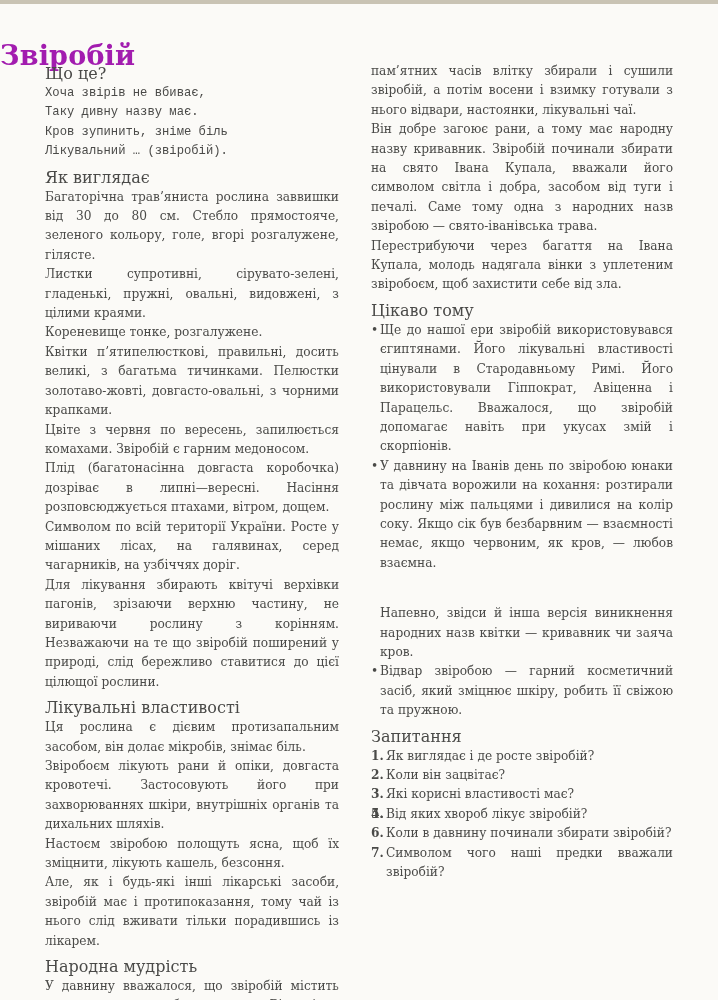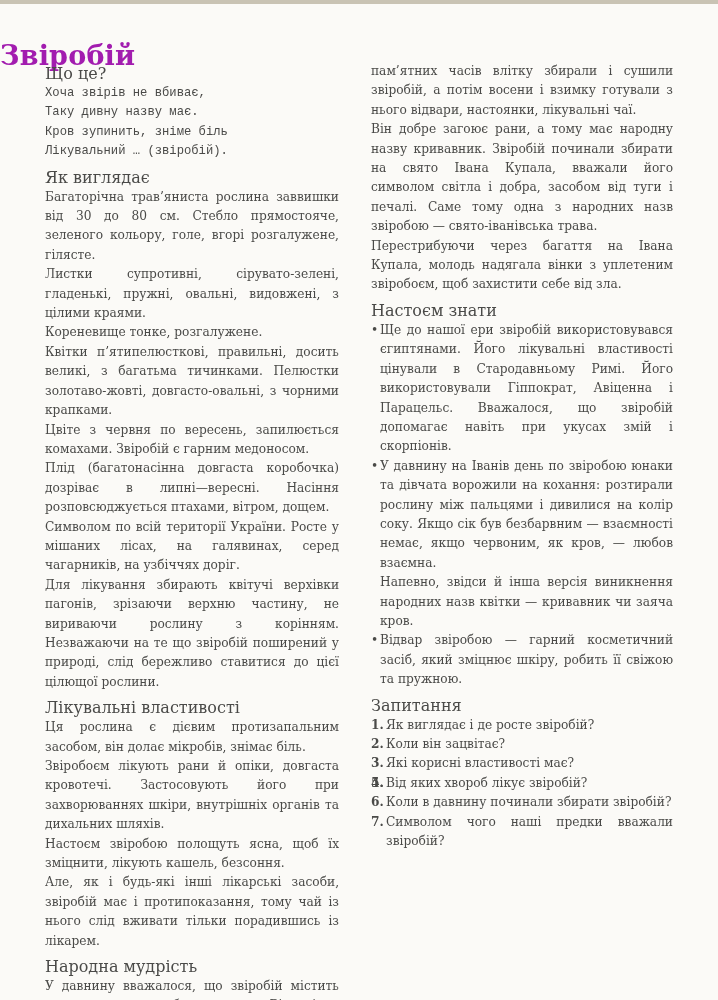--- a/index.html
+++ b/index.html
@@ -33,21 +33,21 @@
       color: #4a4a48; line-height: 20px;
     }
     .sec { margin-bottom: 6px; }
     p { margin: 0; }
     .poem p { text-align: left; font-family: Liberation Mono, monospace; }
     .bullets { margin: 0; padding: 0; list-style: none; }
     .bullets li { position: relative; padding-left: 9px; }
     .bullets li .dot {
       position: absolute; left: 0; top: 0;
     }
-    .bullets li p.indent { text-indent: 0; }
+    .bullets li p.indent { text-indent: 0; margin-top: 31px; }
     .questions { margin: 0; padding: 0; list-style: none; }
     .questions li { position: relative; padding-left: 15px; text-align: justify; }
     .questions li .num {
       position: absolute; left: 0; top: 0; font-weight: bold;
     }
   </style>
 </head>
 <body>
 
 <div class="top-edge"></div>
@@ -91,21 +91,21 @@
 </div>
 
 <div class="col col-right">
   <div class="sec">
     <p>пам’ятних часів влітку збирали і сушили звіробій, а потім восени і взимку готували з нього відвари, настоянки, лікувальні чаї.</p>
     <p>Він добре загоює рани, а тому має народну назву кривавник. Звіробій починали збирати на свято Івана Купала, вважали його символом світла і добра, засобом від туги і печалі. Саме тому одна з народних назв звіробою — свято-іванівська трава.</p>
     <p>Перестрибуючи через багаття на Івана Купала, молодь надягала вінки з уплетеним звіробоєм, щоб захистити себе від зла.</p>
   </div>
 
   <div class="sec">
-    <h2>Настоєм знати</h2>
+    <h2>Цікаво тому</h2>
     <ul class="bullets">
       <li>
         <span class="dot">•</span>
         <p>Ще до нашої ери звіробій використовувався єгиптянами. Його лікувальні властивості цінували в Стародавньому Римі. Його використовували Гіппократ, Авіценна і Парацельс. Вважалося, що звіробій допомагає навіть при укусах змій і скорпіонів.</p>
       </li>
       <li>
         <span class="dot">•</span>
         <p>У давнину на Іванів день по звіробою юнаки та дівчата ворожили на кохання: розтирали рослину між пальцями і дивилися на колір соку. Якщо сік був безбарвним — взаємності немає, якщо червоним, як кров, — любов взаємна.</p>
         <p class="indent">Напевно, звідси й інша версія виникнення народних назв квітки — кривавник чи заяча кров.</p>
       </li>

